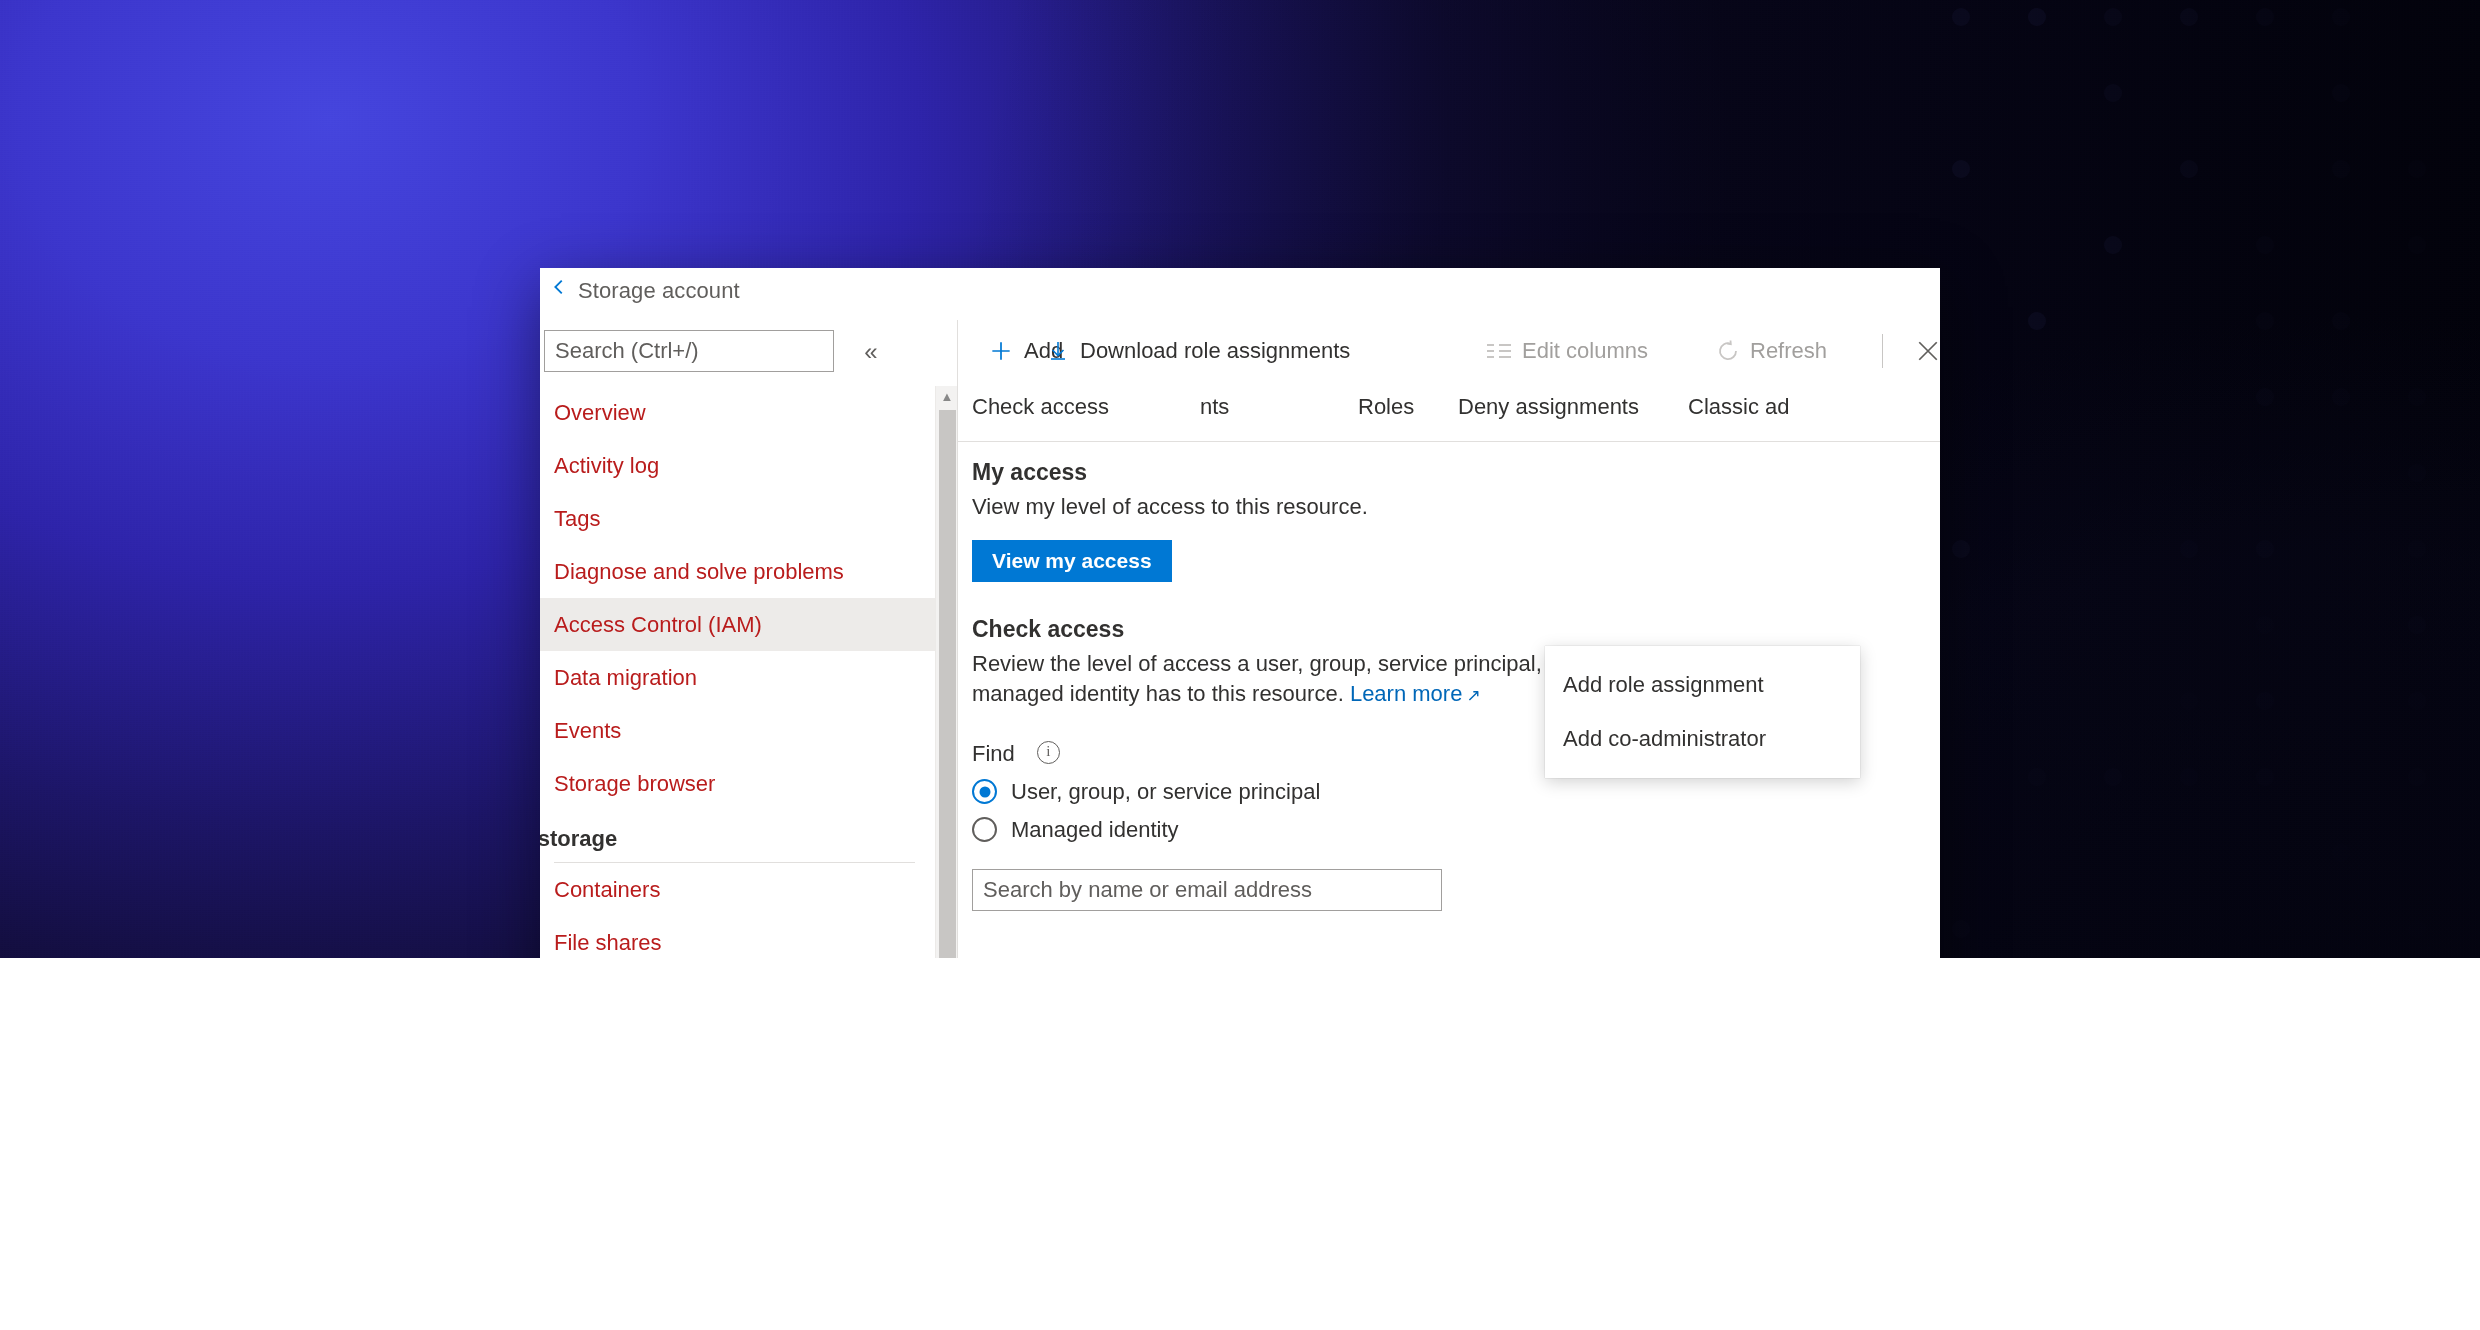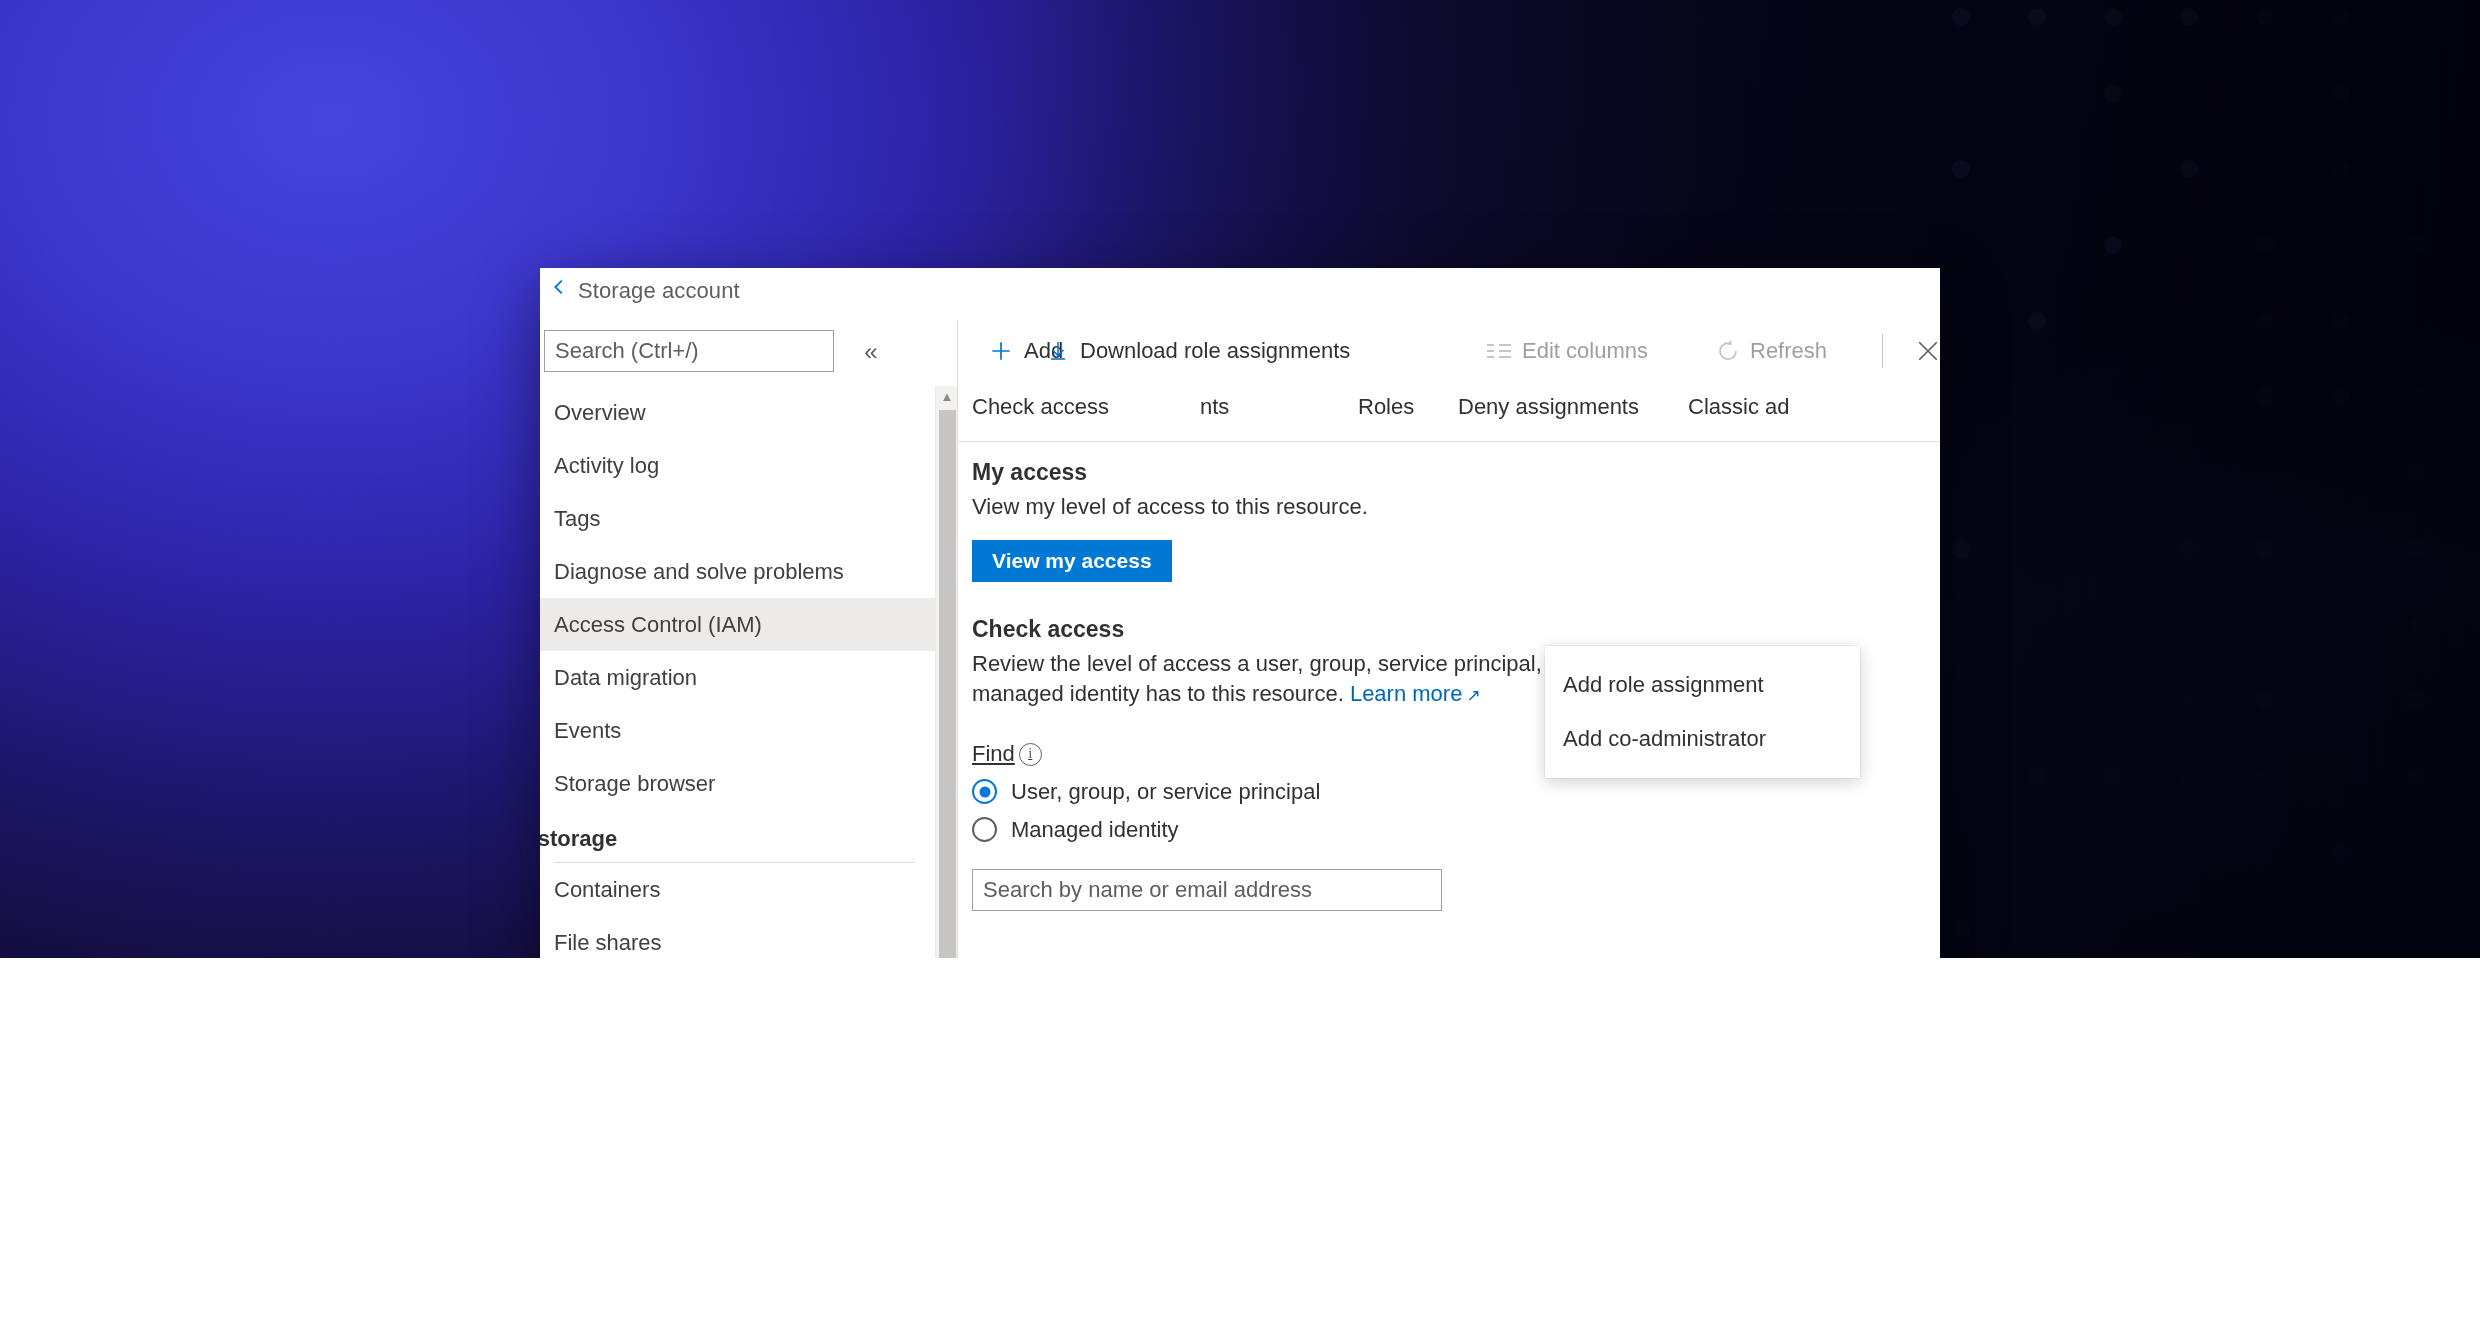--- a/index.html
+++ b/index.html
@@ -137,21 +137,21 @@
     left: 0; top: 66px;
     width: 395px;
     height: 677px;
     overflow: hidden;
   }
   .nav-item {
     height: 53px;
     line-height: 53px;
     padding-left: 14px;
     font-size: 22px;
-    color: #404040;
+    color: #b91c1c;
     white-space: nowrap;
     cursor: pointer;
   }
   .nav-item.selected { background: #edebe9; }
   .nav-group {
     height: 52px;
     line-height: 58px;
     padding-left: 0px;
     margin-left: -28px;
     font-size: 22px;
@@ -309,25 +309,24 @@
     color: #0067b8;
     text-decoration: none;
     cursor: pointer;
   }
   .ext-ico { margin-left: 4px; font-size: 17px; }
 
   #check-access-block { margin-top: 34px; }
   #find-row {
     margin-top: 30px;
     display: flex;
-    align-items: center;
-    gap: 4px;
-    font-size: 22px;
-    color: #323130;
-    text-decoration: underline;
+    align-items: flex-start;
+    gap: 22px;
+    font-size: 22px;
+    color: #323130;
   }
   .info-ico {
     width: 21px; height: 21px;
     border: 1.6px solid #605e5c;
     border-radius: 50%;
     color: #605e5c;
     font-size: 15px;
     line-height: 19px;
     text-align: center;
     font-family: "Liberation Serif", serif;

